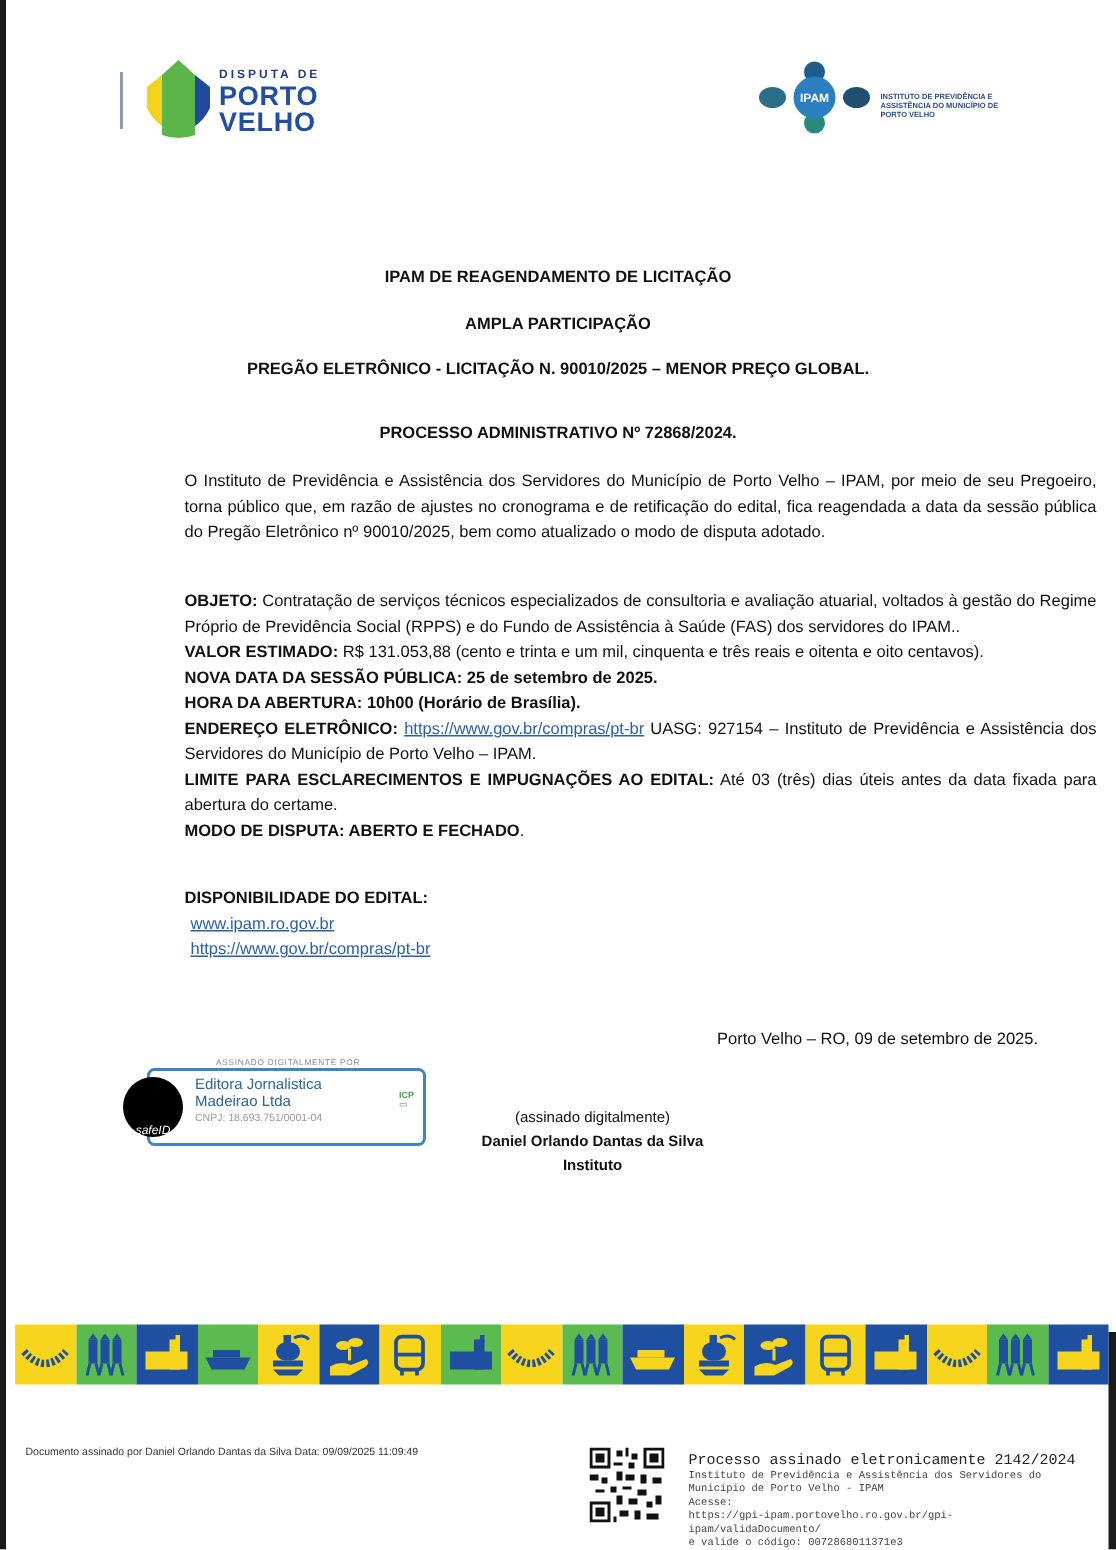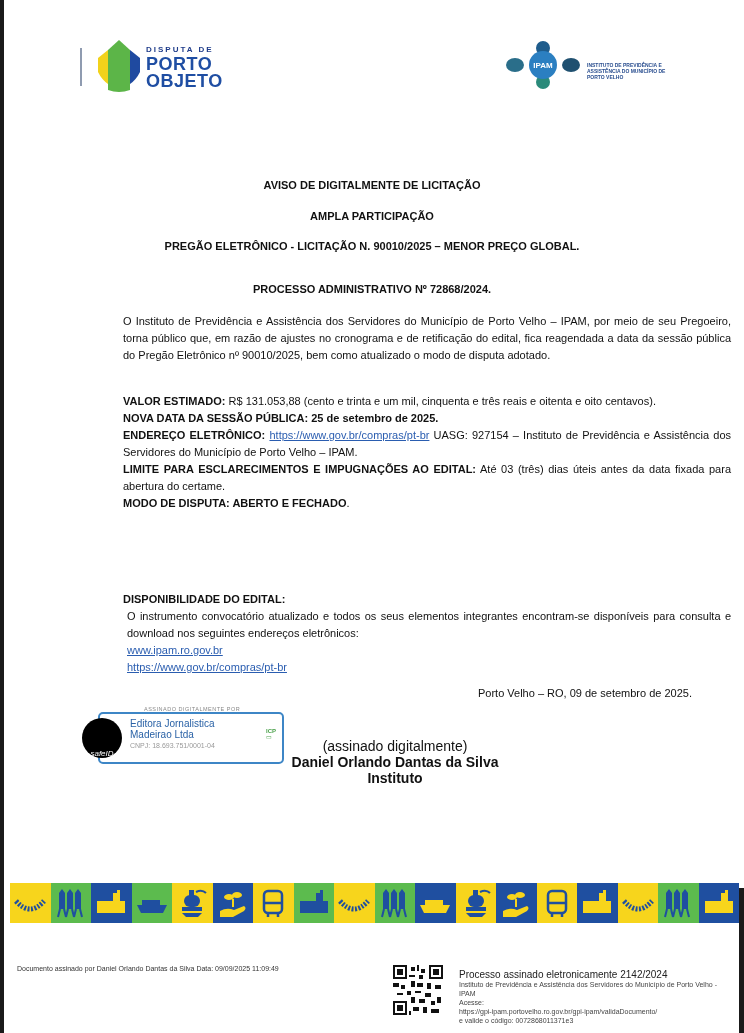--- a/index.html
+++ b/index.html
@@ -38,89 +38,90 @@
 
   
   .stamp { position:absolute; left:82px; top:706px; width:205px; height:60px; }
   .stamp-box { position:absolute; left:16px; top:6px; width:186px; height:52px; border:2px solid #3d86c6; border-radius:5px; box-sizing:border-box; }
   .stamp-label { position:absolute; left:58px; top:0; background:#fff; padding:0 4px; font-size:5.5px; color:#888; letter-spacing:0.5px; }
   .stamp-circle { position:absolute; left:0; top:12px; width:40px; height:40px; border-radius:50%; background:#000000; color:#fff; font-size:8px; font-style:italic; display:flex; align-items:flex-end; justify-content:center; }
   .stamp-name { position:absolute; left:48px; top:12px; font-size:10px; color:#2a62a6; line-height:11px; }
   .stamp-cnpj { position:absolute; left:48px; top:36px; font-size:7px; color:#999; }
   .stamp-icp { position:absolute; left:184px; top:22px; font-size:6px; color:#4aa04a; font-weight:bold; line-height:6px; }
 
-  .sig { position:absolute; left:280px; width:230px; text-align:center; font-size:14px; line-height:16px; }
+  .sig { position:absolute; left:280px; width:230px; text-align:center; font-size:10px; line-height:16px; }
   .sig1 { top:738px; }
   .sig2 { top:754px; font-weight:bold; }
   .sig3 { top:770px; font-weight:bold; }
 
   
   .banner { position:absolute; left:10px; top:883px; height:40px; display:flex; }
   .tile { width:40.5px; height:40px; display:flex; align-items:center; justify-content:center; box-sizing:border-box; }
   .tile.yellow { background:#f7d51c; }
   .tile.green { background:#5cbb4e; }
   .tile.blue { background:#1f4fa0; }
 
   
   .foot-left { position:absolute; left:17px; top:965px; font-size:7px; color:#333; }
   .qr { position:absolute; left:393px; top:965px; width:50px; height:50px; }
-  .foot-right { position:absolute; left:459px; top:969px; width:260px; }
+  .foot-right { position:absolute; left:459px; top:969px; width:260px;font-family:Liberation Mono, monospace; }
   .fr-title { font-size:10px; color:#222; line-height:11px; display:block; }
   .fr-line { font-size:7px; color:#444; line-height:9px; display:block; }
 </style>
 </head>
 <body>
 
 <div class="edge-left"></div>
 <div class="edge-right"></div>
 
 <div class="logo-pv">
   <div class="pv-bar"></div>
   <svg class="pv-emblem" width="50" height="52" viewBox="0 0 50 52">
     <path d="M4 18 L14 10 L14 44 Q8 40 4 32 Z" fill="#f2d21b"></path>
     <path d="M14 10 L25 0 L36 10 L36 50 Q25 54 14 50 Z" fill="#5cb548"></path>
     <path d="M36 10 L46 18 L46 32 Q42 40 36 44 Z" fill="#1f4aa0"></path>
   </svg>
   <div class="pv-text">
     <span class="pv-small">DISPUTA DE</span>
     <span class="pv-big">PORTO</span>
-    <span class="pv-big">OBJETO</span>
+    <span class="pv-big">VELHO</span>
   </div>
 </div>
 
 <div class="logo-ipam">
   <svg class="ipam-emblem" width="76" height="50" viewBox="0 0 76 50">
     <circle cx="38" cy="8" r="7" fill="#1e5c8c"></circle>
     <circle cx="38" cy="42" r="7" fill="#2a8a7a"></circle>
     <ellipse cx="10" cy="25" rx="9" ry="7" fill="#2a6e8a"></ellipse>
     <ellipse cx="66" cy="25" rx="9" ry="7" fill="#1f5070"></ellipse>
     <circle cx="38" cy="25" r="14" fill="#2b7fc1"></circle>
     <text x="38" y="28" font-size="8" font-weight="bold" fill="#fff" text-anchor="middle" font-family="Liberation Sans, sans-serif">IPAM</text>
   </svg>
   <div class="ipam-text">INSTITUTO DE PREVIDÊNCIA E ASSISTÊNCIA DO MUNICÍPIO DE PORTO VELHO</div>
 </div>
 
-<div class="h h1">AVISO DE DIGITALMENTE DE LICITAÇÃO</div>
+<div class="h h1">IPAM DE REAGENDAMENTO DE LICITAÇÃO</div>
 <div class="h h2">AMPLA PARTICIPAÇÃO</div>
 <div class="h h3">PREGÃO ELETRÔNICO - LICITAÇÃO N. 90010/2025 – MENOR PREÇO GLOBAL.</div>
 <div class="h h4">PROCESSO ADMINISTRATIVO Nº 72868/2024.</div>
 
 <div class="body-block para1">O Instituto de Previdência e Assistência dos Servidores do Município de Porto Velho – IPAM, por meio de seu Pregoeiro, torna público que, em razão de ajustes no cronograma e de retificação do edital, fica reagendada a data da sessão pública do Pregão Eletrônico nº 90010/2025, bem como atualizado o modo de disputa adotado.</div>
 
 <div class="body-block details">
+  <p><b>OBJETO:</b><span> Contratação de serviços técnicos especializados de consultoria e avaliação atuarial, voltados à gestão do Regime Próprio de Previdência Social (RPPS) e do Fundo de Assistência à Saúde (FAS) dos servidores do IPAM..</span></p>
   <p><b>VALOR ESTIMADO:</b><span> R$ 131.053,88 (cento e trinta e um mil, cinquenta e três reais e oitenta e oito centavos).</span></p>
   <p><b>NOVA DATA DA SESSÃO PÚBLICA: 25 de setembro de 2025.</b></p>
+  <p><b>HORA DA ABERTURA: 10h00 (Horário de Brasília).</b></p>
   <p><b>ENDEREÇO ELETRÔNICO:</b> <a class="link" href="#">https://www.gov.br/compras/pt-br</a><span> UASG: 927154 – Instituto de Previdência e Assistência dos Servidores do Município de Porto Velho – IPAM.</span></p>
   <p><b>LIMITE PARA ESCLARECIMENTOS E IMPUGNAÇÕES AO EDITAL:</b><span> Até 03 (três) dias úteis antes da data fixada para abertura do certame.</span></p>
   <p><b>MODO DE DISPUTA: ABERTO E FECHADO</b><span>.</span></p>
 </div>
 
 <div class="body-block dispon">
   <p><b>DISPONIBILIDADE DO EDITAL:</b></p>
-  <p class="indent">O instrumento convocatório atualizado e todos os seus elementos integrantes encontram-se disponíveis para consulta e download nos seguintes endereços eletrônicos:</p>
   <p class="indent"><a class="link" href="#">www.ipam.ro.gov.br</a></p>
   <p class="indent"><a class="link" href="#">https://www.gov.br/compras/pt-br</a></p>
 </div>
 
 <div class="place-date">Porto Velho – RO, 09 de setembro de 2025.</div>
 
 <div class="stamp">
   <div class="stamp-box"></div>
   <div class="stamp-label">ASSINADO DIGITALMENTE POR</div>
   <div class="stamp-circle">

